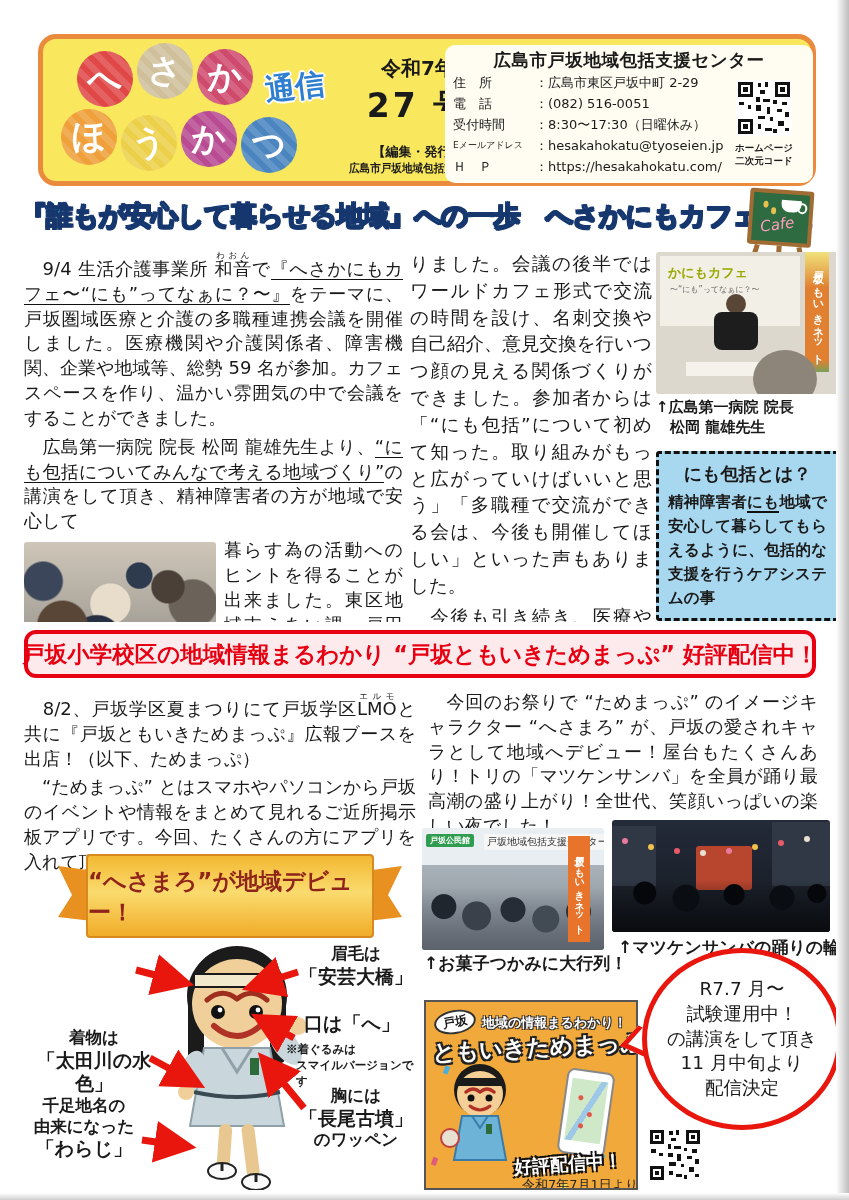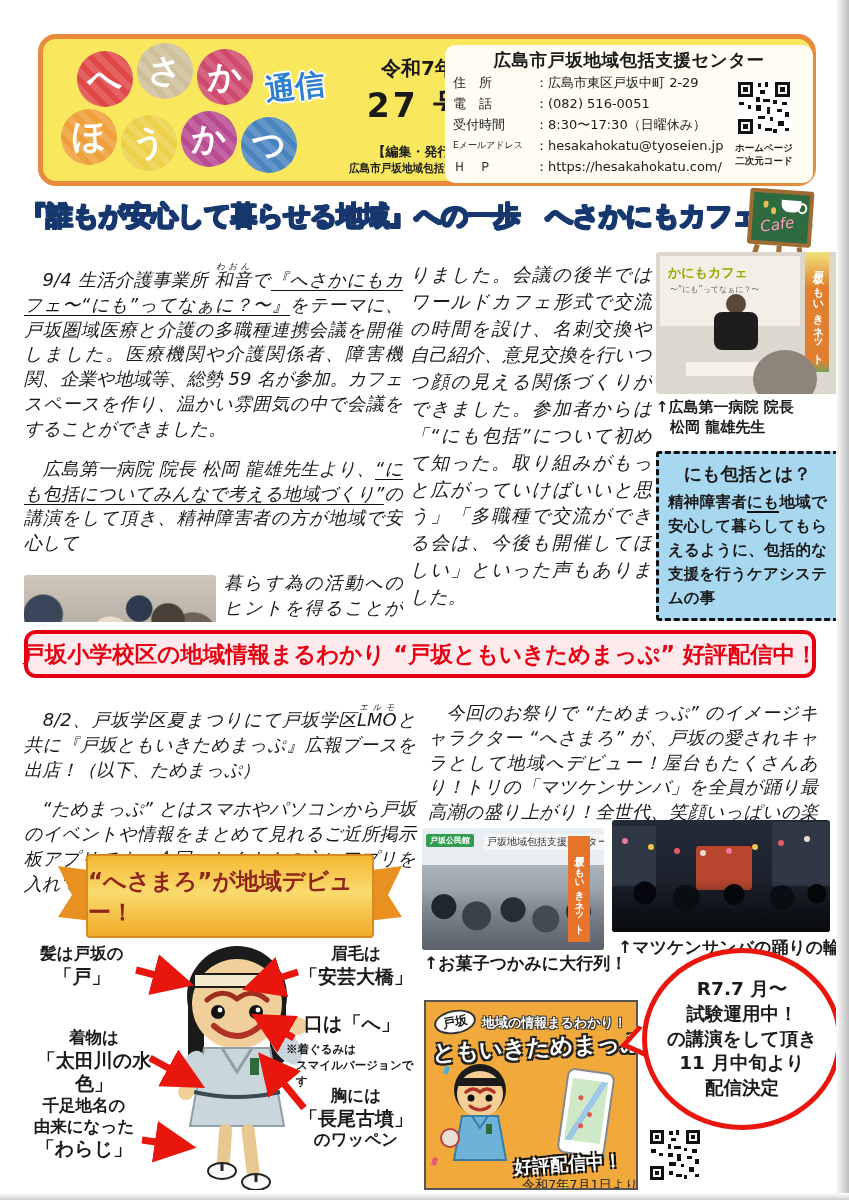--- a/index.html
+++ b/index.html
@@ -54,21 +54,21 @@
   .cafe{position:absolute;left:748px;top:190px;width:72px;height:74px;transform:rotate(4deg);}
   .cafe-board{position:absolute;left:0;top:0;width:64px;height:56px;background:#2f6b40;
     border:4px solid #a06c34;border-radius:3px;}
   .cafe-cup{position:absolute;left:28px;top:6px;width:20px;height:12px;background:#fff;border-radius:0 0 8px 8px;}
   .cafe-cup:after{content:"";position:absolute;right:-6px;top:2px;width:6px;height:7px;border:2px solid #fff;border-radius:50%;}
   .cafe-bean{position:absolute;width:5px;height:7px;background:#e8c050;border-radius:50%;}
   .cafe-word{position:absolute;left:8px;top:22px;font-size:15px;font-style:italic;color:#ff9ec0;transform:rotate(-12deg);}
   .cafe-leg{position:absolute;top:56px;width:5px;height:18px;background:#a06c34;}
 
   .jcol{position:absolute;text-align:justify;font-size:18px;line-height:1.38;}
-  .jcol p{margin:15px 0 2px 0;font-style:italic;}
+  .jcol p{margin:4px 0 2px 0;}
   .col1{left:24px;top:247px;width:379px;height:375px;overflow:hidden;}
   .col2{left:410px;top:247px;width:242px;height:375px;overflow:hidden;font-size:18.5px;line-height:1.45;}
   .col3{left:656px;top:252px;width:183px;}
   .ul{border-bottom:1.6px solid #111;}
   ruby rt{font-size:8.5px;}
 
   .photo-meeting{float:left;width:192px;margin:4px 8px 0 0;}
   .photo-meeting .ph{width:192px;height:112px;border-radius:3px;
     background:
       radial-gradient(circle at 20% 75%, #5a4636 0 14%, transparent 15%),
@@ -191,21 +191,21 @@
       radial-gradient(circle at 40% 75%, #e05a4a 0 2px, transparent 3px),
       linear-gradient(115deg, transparent 0 45%, #9ec8e8 45% 55%, transparent 55%);}
   .fl-status{position:absolute;left:88px;top:150px;font-size:18px;font-weight:900;color:#fff;white-space:nowrap;transform:rotate(-4deg);
     text-shadow:2px 2px 0 #111,-2px 2px 0 #111,2px -2px 0 #111,-2px -2px 0 #111;}
   .fl-note{position:absolute;left:96px;top:174px;font-size:13px;color:#222;white-space:nowrap;}
   .fl-mascot{position:absolute;left:8px;top:58px;}
 
   
   .bubble{position:absolute;left:642px;top:948px;width:200px;height:182px;background:#fff;
     border:5px solid #e8160c;border-radius:50%;display:flex;flex-direction:column;align-items:center;justify-content:center;}
-  .bubble .bl{font-size:18.5px;font-weight:bold;line-height:1.35;white-space:nowrap;}
+  .bubble .bl{font-size:18.5px;font-weight:normal;line-height:1.35;white-space:nowrap;}
   .bubble-tail{position:absolute;left:628px;top:1028px;width:26px;height:26px;background:#fff;
     border-left:5px solid #e8160c;border-bottom:5px solid #e8160c;transform:rotate(24deg) skew(-18deg);}
 
   
   .tame-qr{position:absolute;left:648px;top:1128px;width:190px;display:flex;align-items:center;}
   .tq-label{font-size:16px;font-weight:bold;line-height:1.45;text-align:center;margin-right:8px;white-space:nowrap;}
 </style>
 </head>
 <body>
 
@@ -416,24 +416,20 @@
         </defs>
       <g stroke="#e8160c" stroke-width="7" marker-end="url(#ah)">
         <line x1="112" y1="30" x2="158" y2="42"></line>
         <line x1="274" y1="32" x2="230" y2="46"></line>
         <line x1="126" y1="118" x2="170" y2="142"></line>
         <line x1="270" y1="98" x2="238" y2="80"></line>
         <line x1="280" y1="168" x2="242" y2="122"></line>
         <line x1="118" y1="200" x2="160" y2="206"></line>
       </g>
     </svg>
-    <div class="ann ann-hair">
-      <div class="med">髪は戸坂の</div>
-      <div class="big">「戸」</div>
-    </div>
     <div class="ann ann-eyebrow">
       <div class="med">眉毛は</div>
       <div class="big">「安芸大橋」</div>
     </div>
     <div class="ann ann-kimono">
       <div class="med">着物は</div>
       <div class="big">「太田川の水色」</div>
     </div>
     <div class="ann ann-mouth">
       <div class="big">口は「へ」</div>

